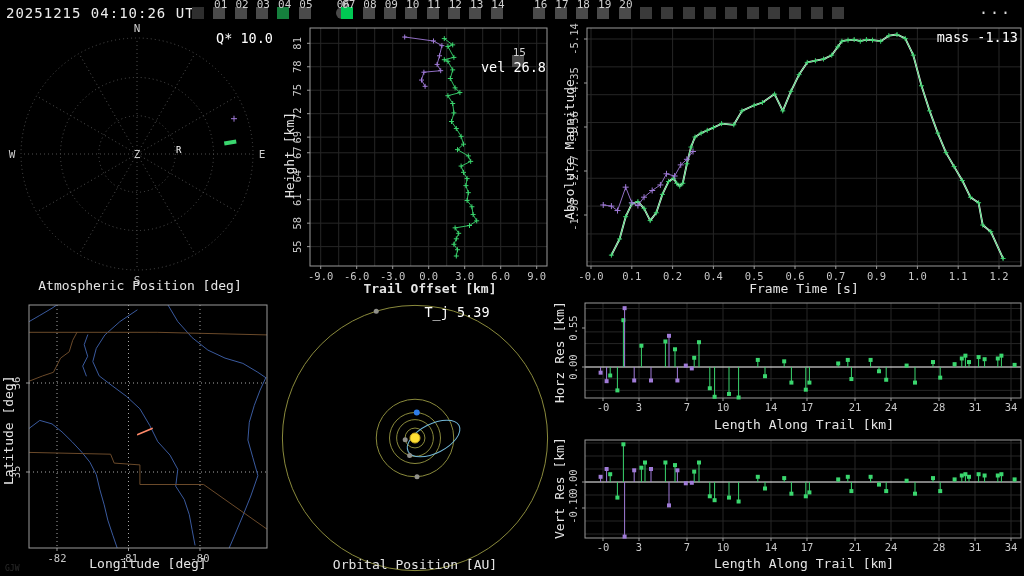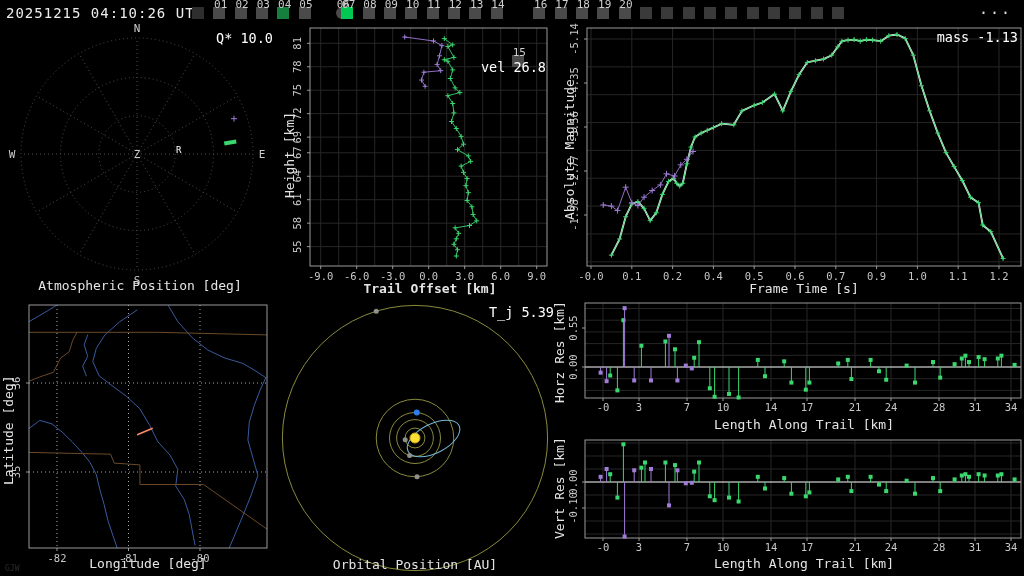--- a/index.html
+++ b/index.html
@@ -13,21 +13,21 @@
   #days { position:absolute; left:192px; top:7px; height:16px; }
   .day { position:absolute; top:0; width:12px; height:12px; }
   .day .num { position:absolute; top:-6px; right:-2px; font-size:11px; color:#cfcfcf; line-height:8px; }
   .stat { font-size:13.5px; color:#ffffff; text-align:right; }
   .title { font-size:13px; color:#e4e4e4; text-align:center; }
   .ylab { font-size:13px; color:#e4e4e4; writing-mode:vertical-rl; transform:rotate(180deg);
           text-align:center; display:flex; align-items:center; justify-content:center; }
   #stat-sky  { left:170px; top:30px; width:103px; }
   #stat-vel  { left:430px; top:31px; width:116px;margin-top:28px; }
   #stat-mass { left:858px; top:29px; width:160px; }
-  #stat-tj   { left:410px; top:304px; width:144px; }
+  #stat-tj   { left:385px; top:304px; width:144px;text-align:center; }
   #t-sky   { left:8px;  top:278px; width:264px; }
   #t-trail { left:305px; top:281px; width:250px;font-weight:bold; }
   #t-mass  { left:587px; top:281px; width:434px; }
   #t-map   { left:22px; top:556px; width:252px; }
   #t-orbit { left:280px; top:557px; width:270px; }
   #t-horz  { left:587px; top:417px; width:434px; }
   #t-vert  { left:587px; top:556px; width:434px; }
   #y-trail { left:282px; top:75px;  height:160px; }
   #y-mass  { left:562px; top:52px;  height:195px; }
   #y-map   { left:1px;   top:345px; height:170px; }

